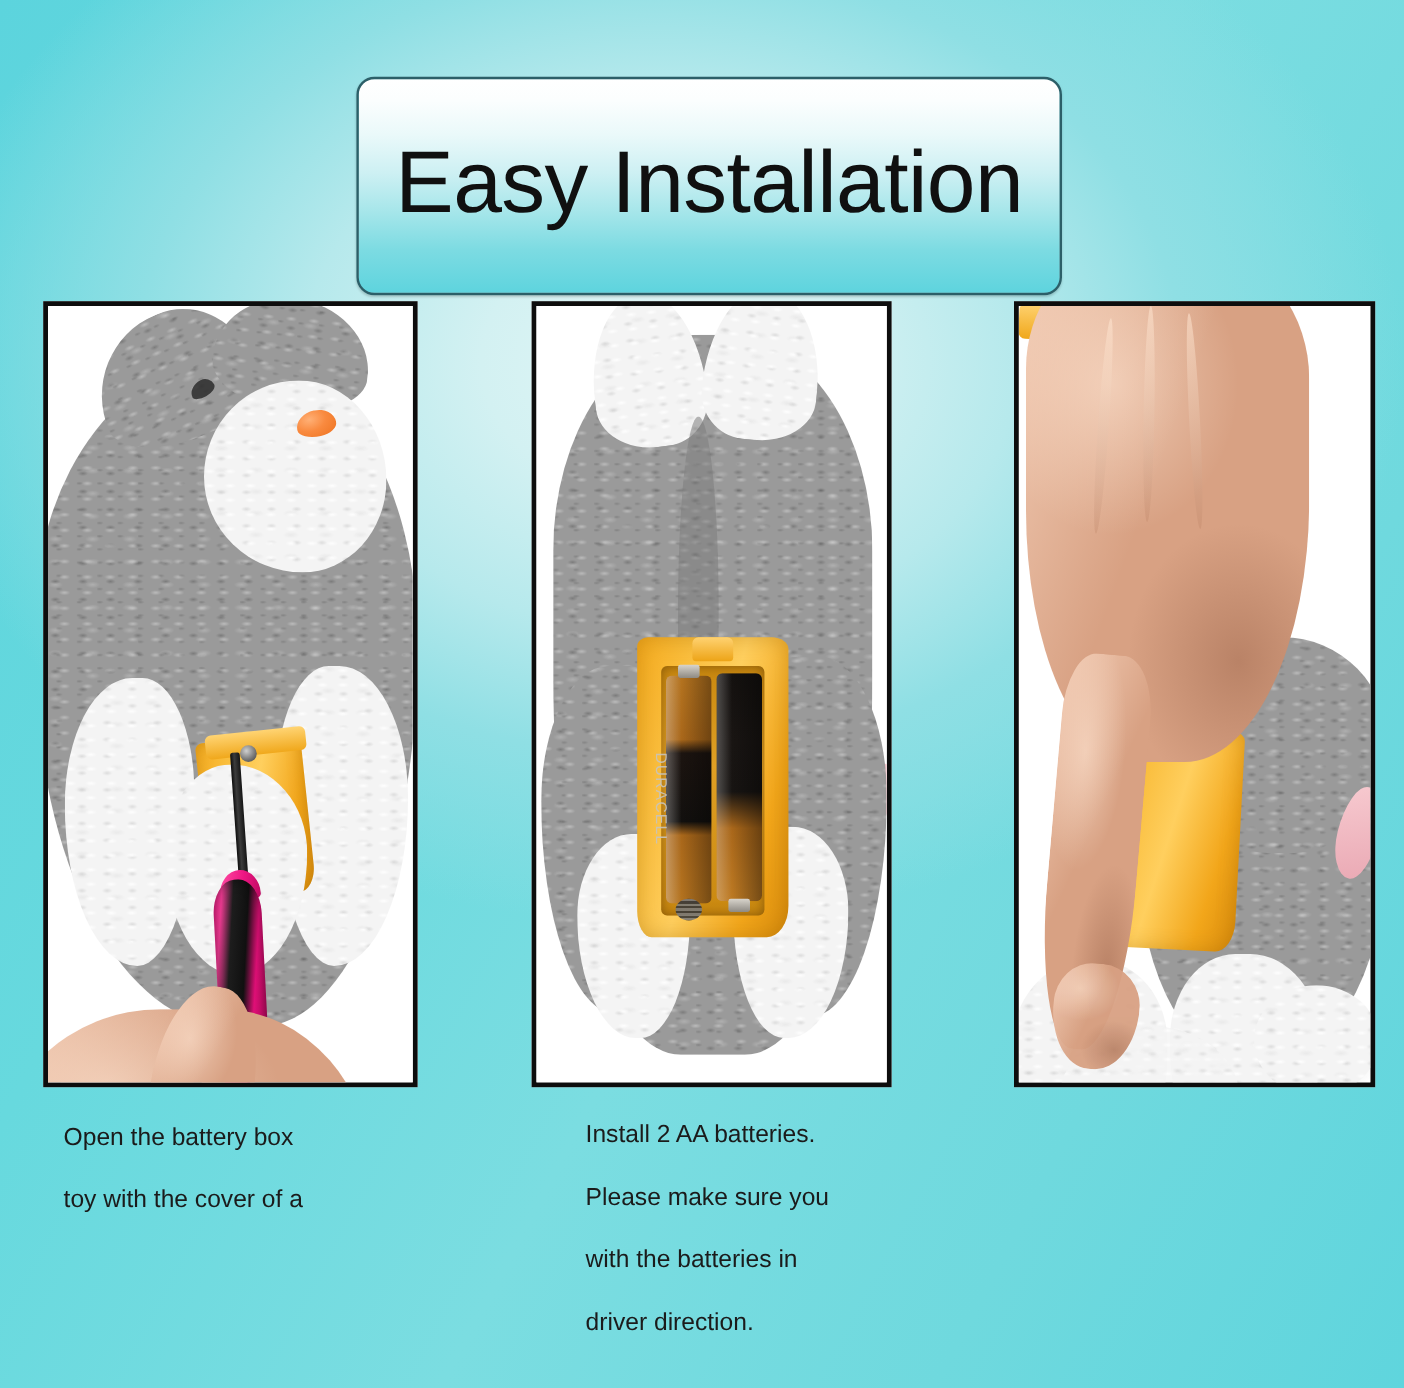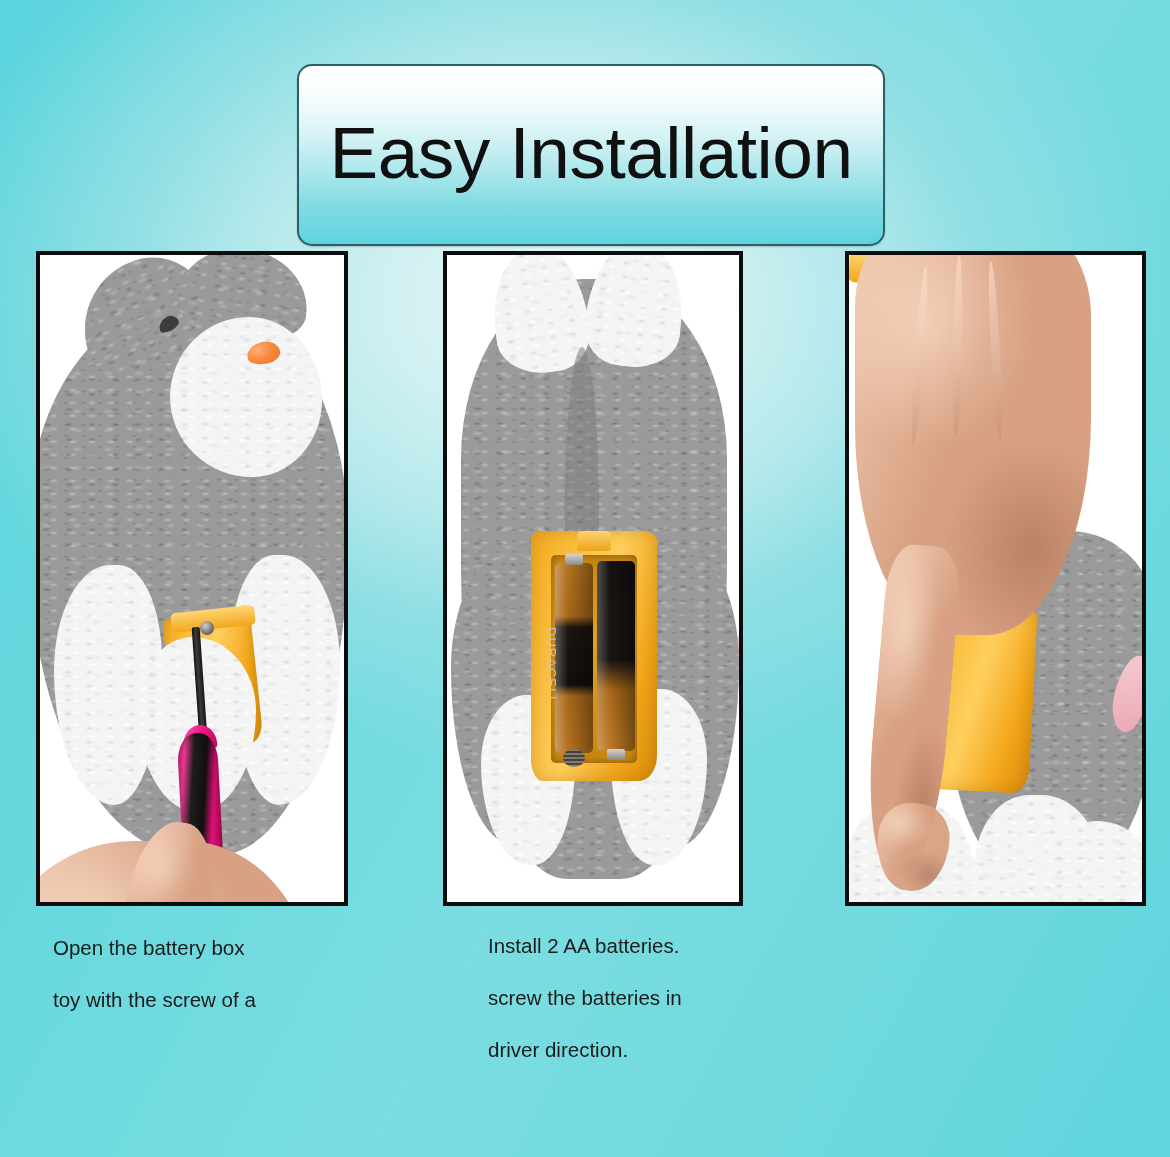--- a/index.html
+++ b/index.html
@@ -526,23 +526,24 @@
       <div id="p3-tendon-a"></div>
       <div id="p3-tendon-b"></div>
       <div id="p3-tendon-c"></div>
       <div class="skin" id="p3-index"></div>
       <div class="skin" id="p3-fingertip"></div>
     </div>
   </div>
 
   <div class="caption" id="caption-1">
     <div class="line">Open the battery box</div>
-    <div class="line">toy with the screw of a</div>
+    <div class="line">toy with the cover of a</div>
   </div>
 
   <div class="caption" id="caption-2">
     <div class="line">Install 2 AA batteries.</div>
-    <div class="line">screw the batteries in</div>
+    <div class="line">Please make sure you</div>
+    <div class="line">with the batteries in</div>
     <div class="line">driver direction.</div>
   </div>
 
 
 </div>
 
 </body></html>

